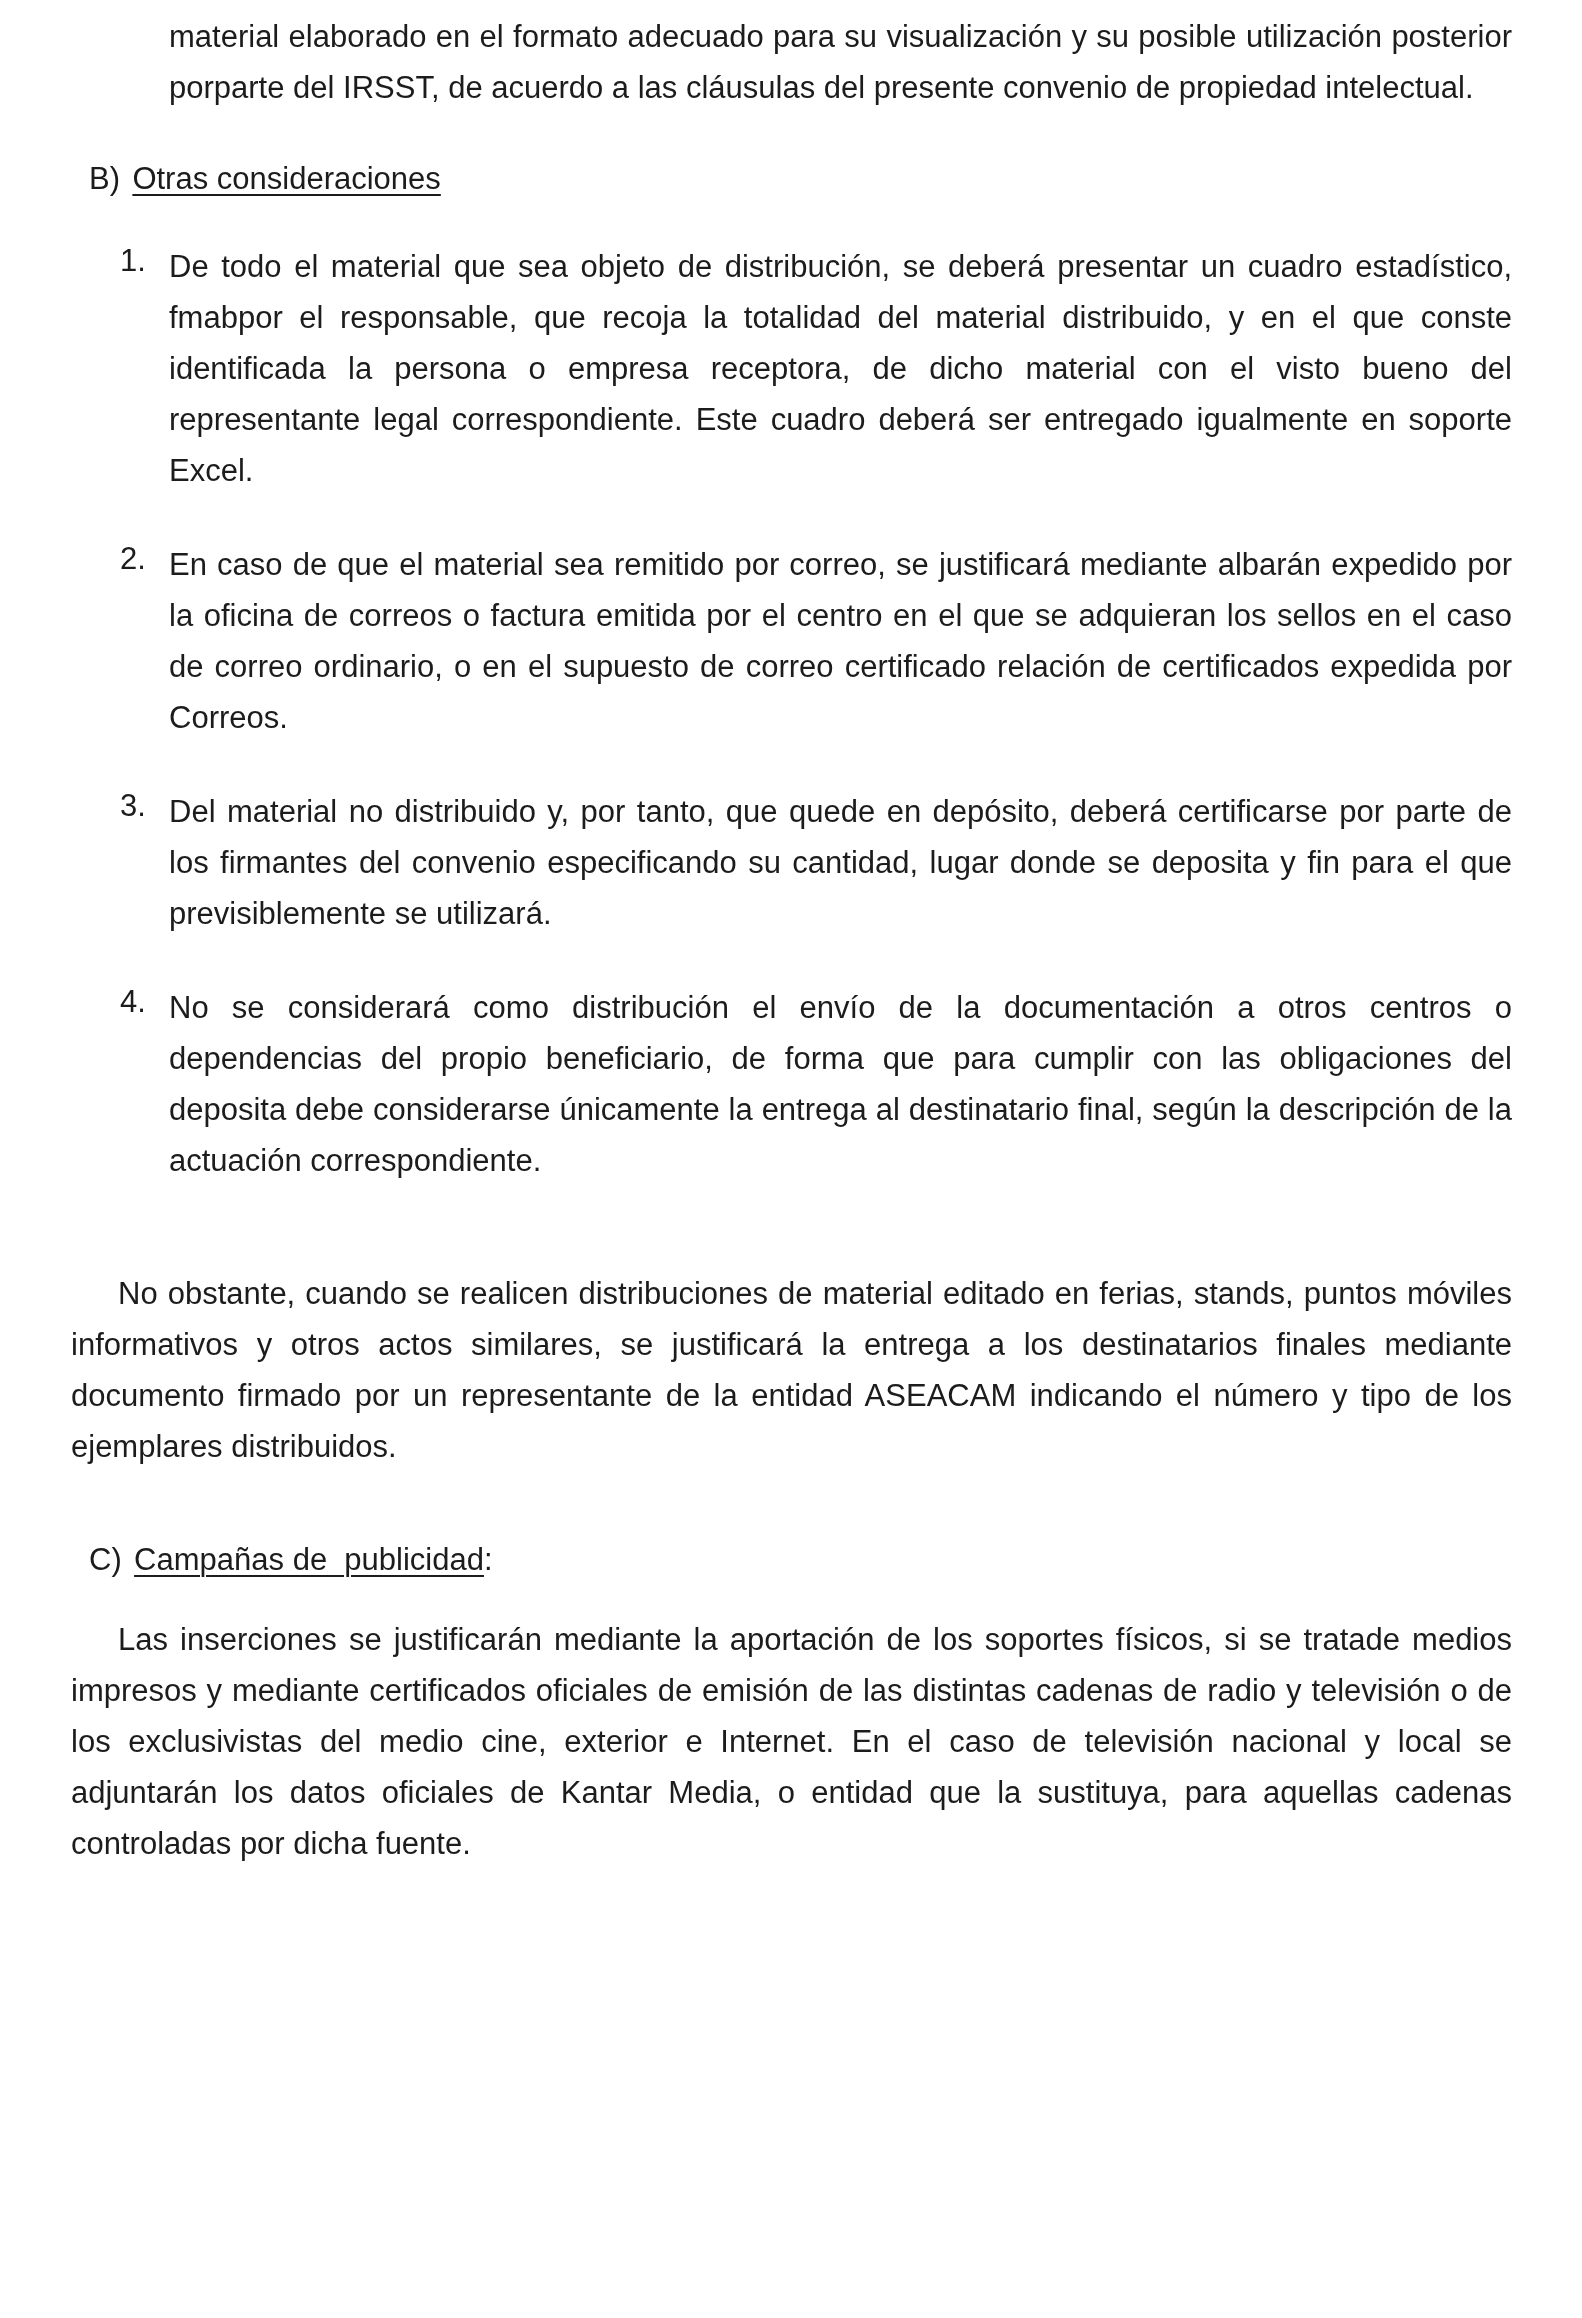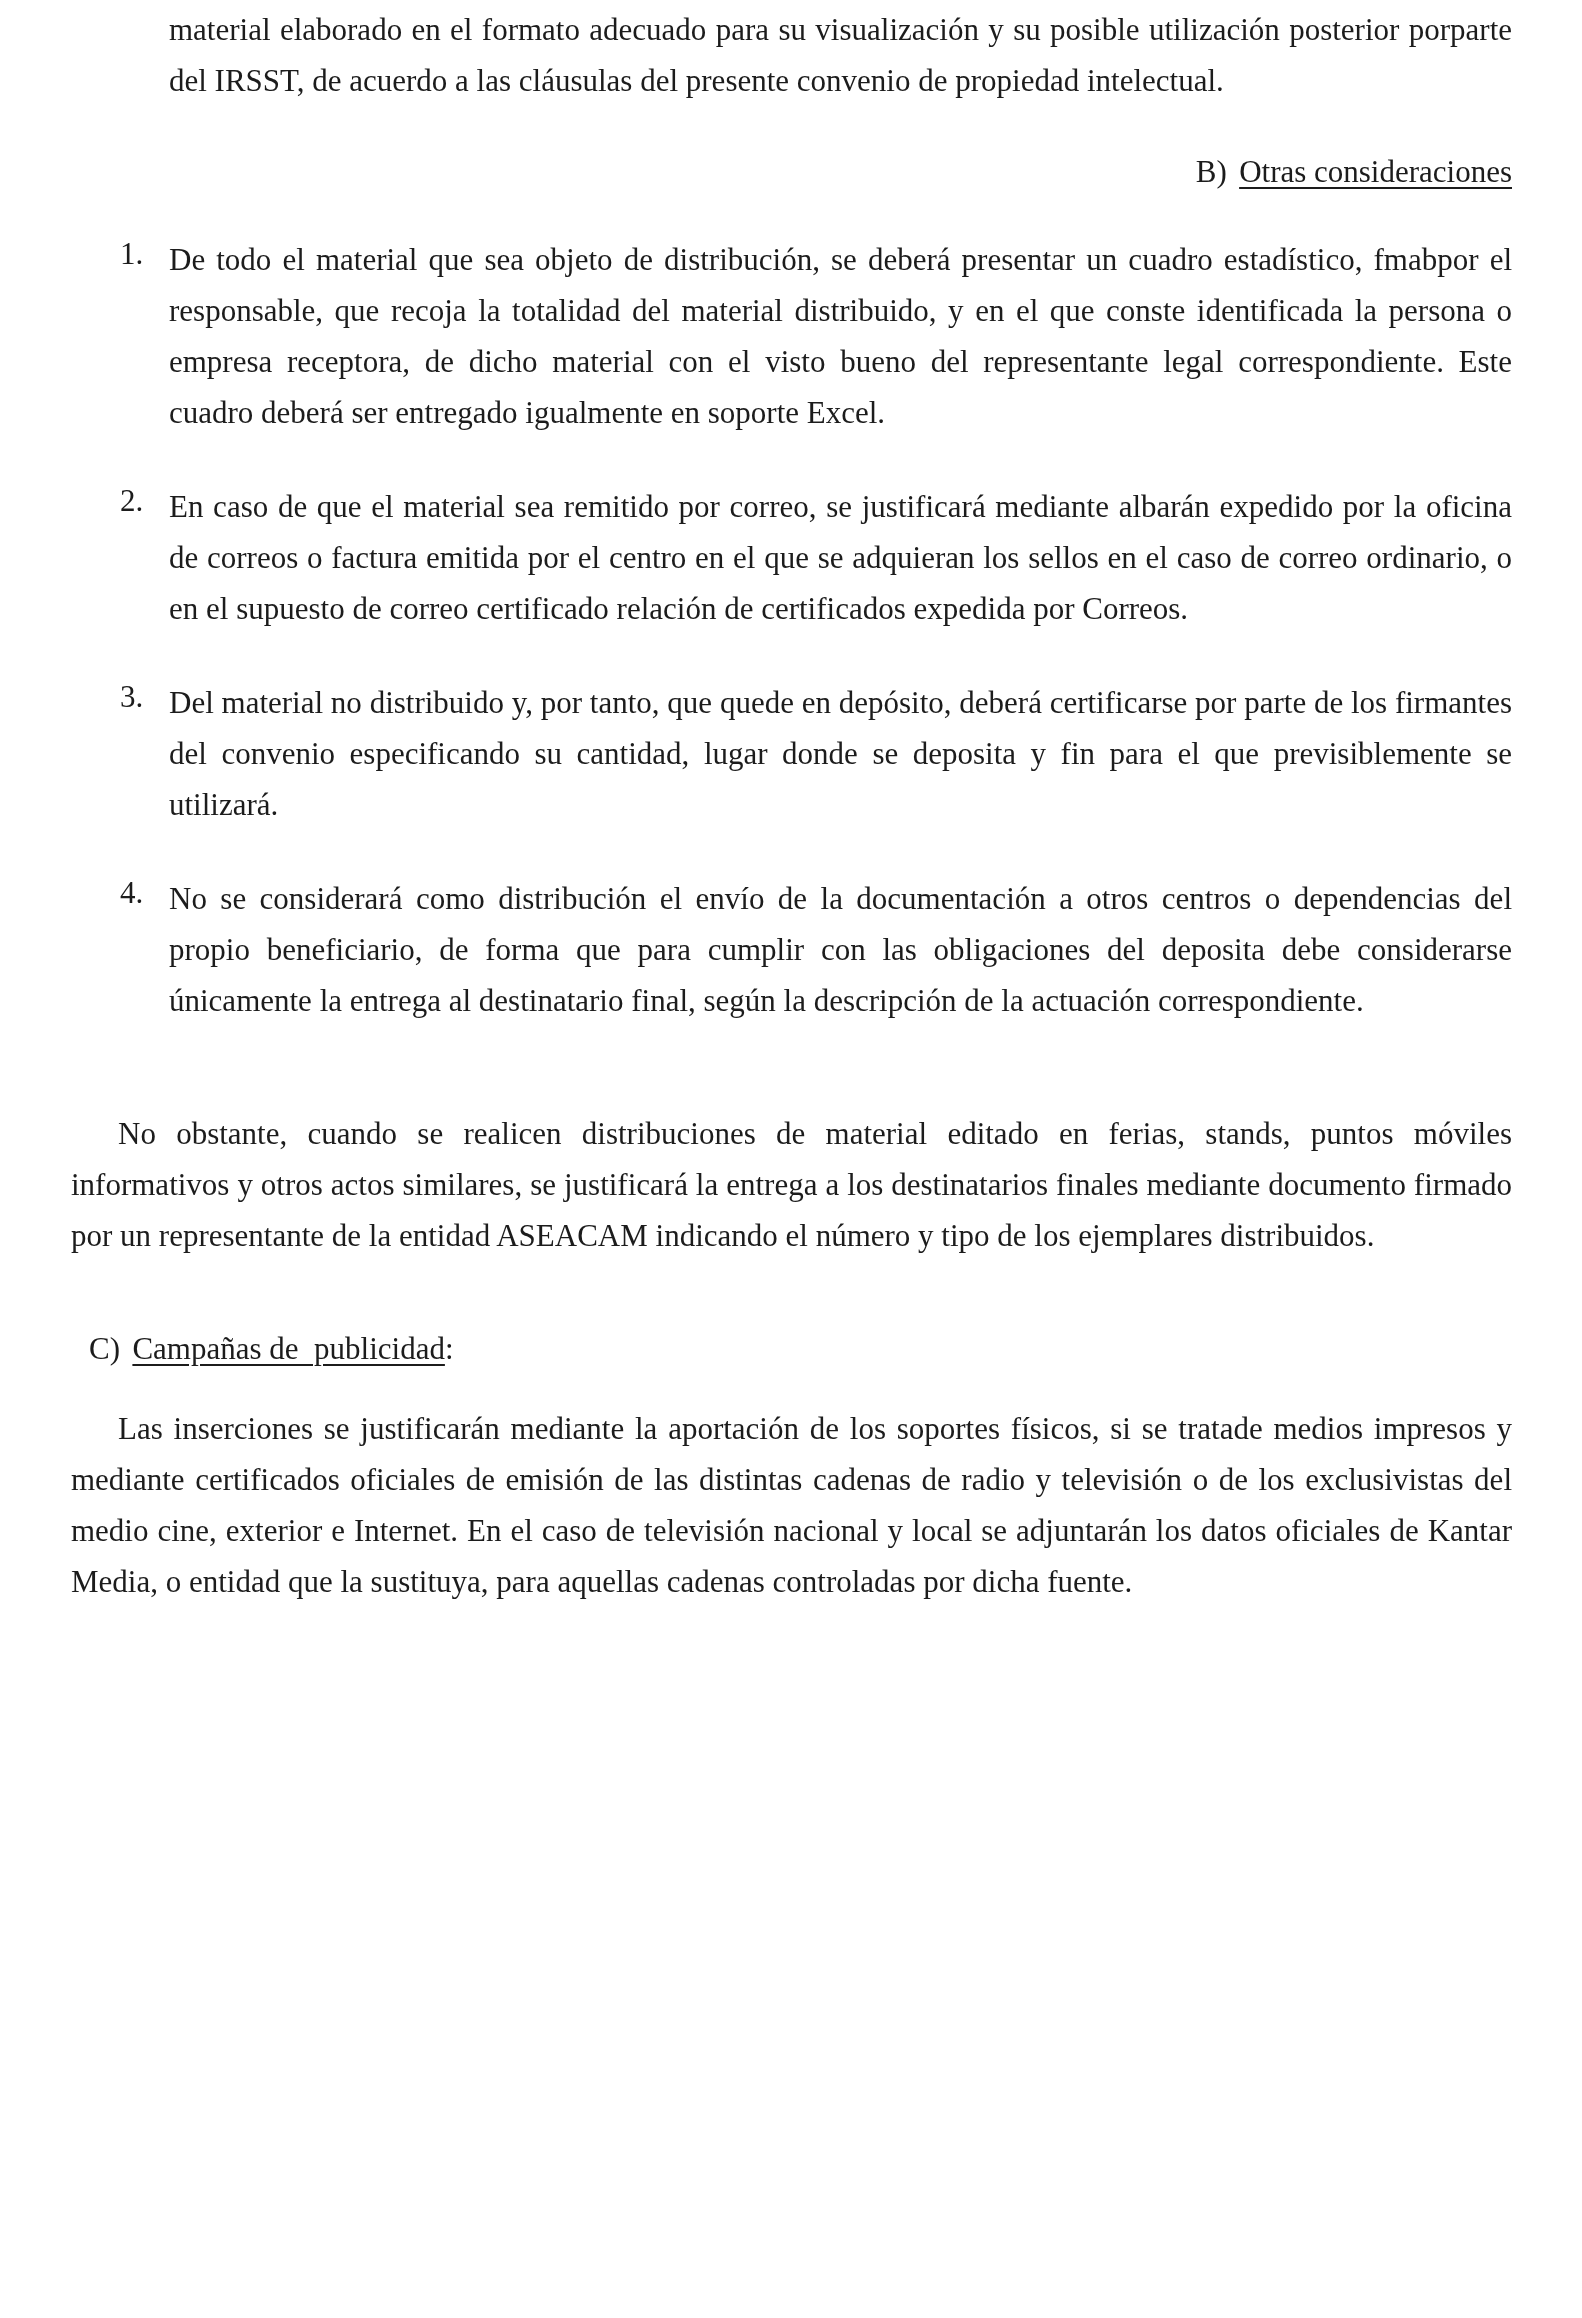--- a/index.html
+++ b/index.html
@@ -7,38 +7,38 @@
     padding: 0;
     background: #ffffff;
   }
   .page {
     position: relative;
     width: 1582px;
     min-height: 2319px;
     box-sizing: border-box;
     background: #ffffff;
     color: #1c1c1c;
-    font-family: Liberation Serif, serif;
+    font-family: Liberation Sans, sans-serif;
     font-size: 31px;
     line-height: 51px;
-    padding: 4px 70px 31px 71px;
+    padding: 11px 70px 31px 71px;
   }
   p { margin: 0; }
 
   .hanging-intro {
     margin-left: 98px;
     text-align: justify;
     margin-bottom: 40px;
   }
 
   .section-heading {
     margin-left: 18px;
     white-space: nowrap;
   }
-  .section-heading.b { margin-bottom: 31px; text-align: right; }
+  .section-heading.b { margin-bottom: 31px; }
   .section-heading.c { margin-top: 62px; margin-bottom: 29px; }
   .sec-label {
     display: inline-block;
     margin-right: 12.4px;
   }
   .sec-title {
     text-decoration: underline;
     text-underline-offset: 5.4px;
     text-decoration-thickness: 1.6px;
     white-space: pre-wrap;

